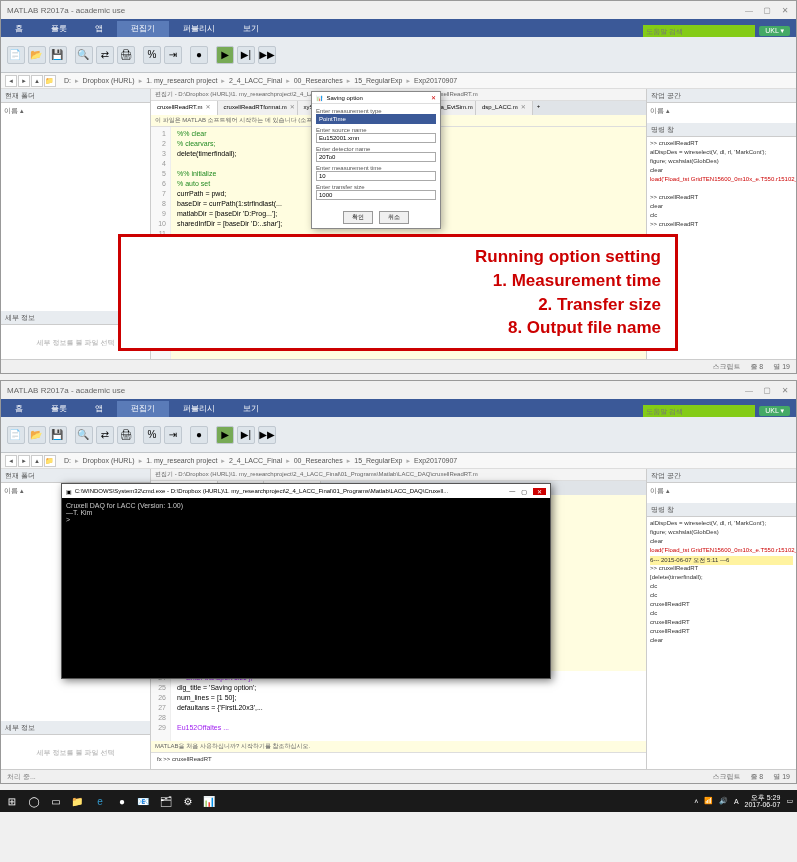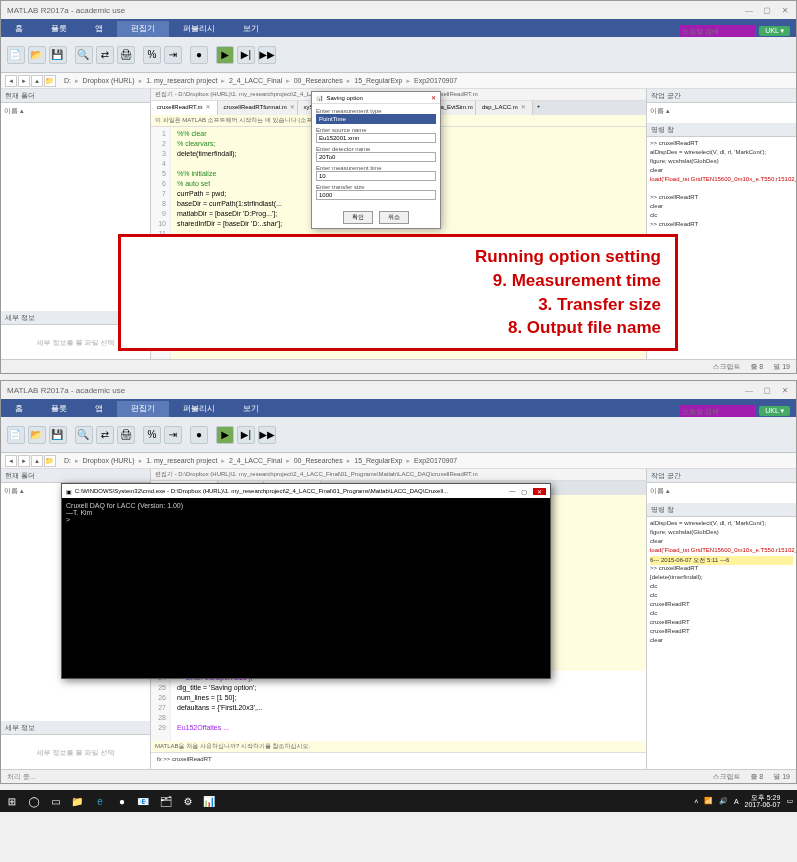--- a/index.html
+++ b/index.html
@@ -9,21 +9,21 @@
 .matlab-window { background: #fff; border: 1px solid #999; position: relative; }
 
 .title-bar { height: 18px; background: #f0f0f0; display: flex; align-items: center; padding: 0 6px; font-size: 8px; color: #666; }
 .title-bar .right { margin-left: auto; display: flex; gap: 8px; }
 .win-ctrl { width: 10px; text-align: center; color: #888; cursor: default; }
 
 .ribbon-tabs { height: 18px; background: #3b5998; display: flex; align-items: flex-end; }
 .ribbon-tab { height: 16px; padding: 2px 14px; font-size: 8px; color: #fff; background: #3b5998; cursor: default; }
 .ribbon-tab.active { background: #5a7bb8; }
 .search-area { margin-left: auto; display: flex; align-items: center; padding-right: 6px; }
-.search-box { height: 12px; width: 76px; background: #a21caf; font-size: 7px; padding: 0 3px; border: none; }
+.search-box { height: 12px; width: 112px; background: #84cc16; font-size: 7px; padding: 0 3px; border: none; }
 .user-badge { background: #4a6; color: #fff; font-size: 7px; padding: 1px 6px; margin-left: 4px; border-radius: 2px; }
 
 .ribbon-toolbar { height: 36px; background: #e8ecf0; border-bottom: 1px solid #c0c4c8; display: flex; align-items: center; padding: 3px 6px; gap: 8px; }
 .tool-group { display: flex; gap: 3px; align-items: center; }
 .tool-btn { width: 18px; height: 18px; background: #dde4ea; border: 1px solid #c0c8d0; border-radius: 2px; display: flex; align-items: center; justify-content: center; font-size: 10px; }
 
 .breadcrumb-bar { height: 16px; background: #f8f8f8; border-bottom: 1px solid #ddd; display: flex; align-items: center; font-size: 7px; color: #555; padding: 0 4px; gap: 2px; }
 .bc-item { padding: 0 2px; }
 .bc-sep { color: #aaa; }
 .bc-nav { display: flex; gap: 1px; margin-right: 4px; }
@@ -273,22 +273,22 @@
     <div class="status-right">
       <span>스크립트</span>
       <span>줄 8</span>
       <span>열 19</span>
     </div>
   </div>
 </div>
 
 <div class="annotation-box" style="left:118px; top:234px; width:560px;text-align:right;">
   <div class="line">Running option setting</div>
-  <div class="line">9. Measurement time</div>
-  <div class="line">3. Transfer size</div>
+  <div class="line">1. Measurement time</div>
+  <div class="line">2. Transfer size</div>
   <div class="line">8. Output file name</div>
 </div>
 </div>
 
 <div class="section">
 <div class="matlab-window">
 
   <div class="title-bar">
     <span>MATLAB R2017a - academic use</span>
     <div class="right">

